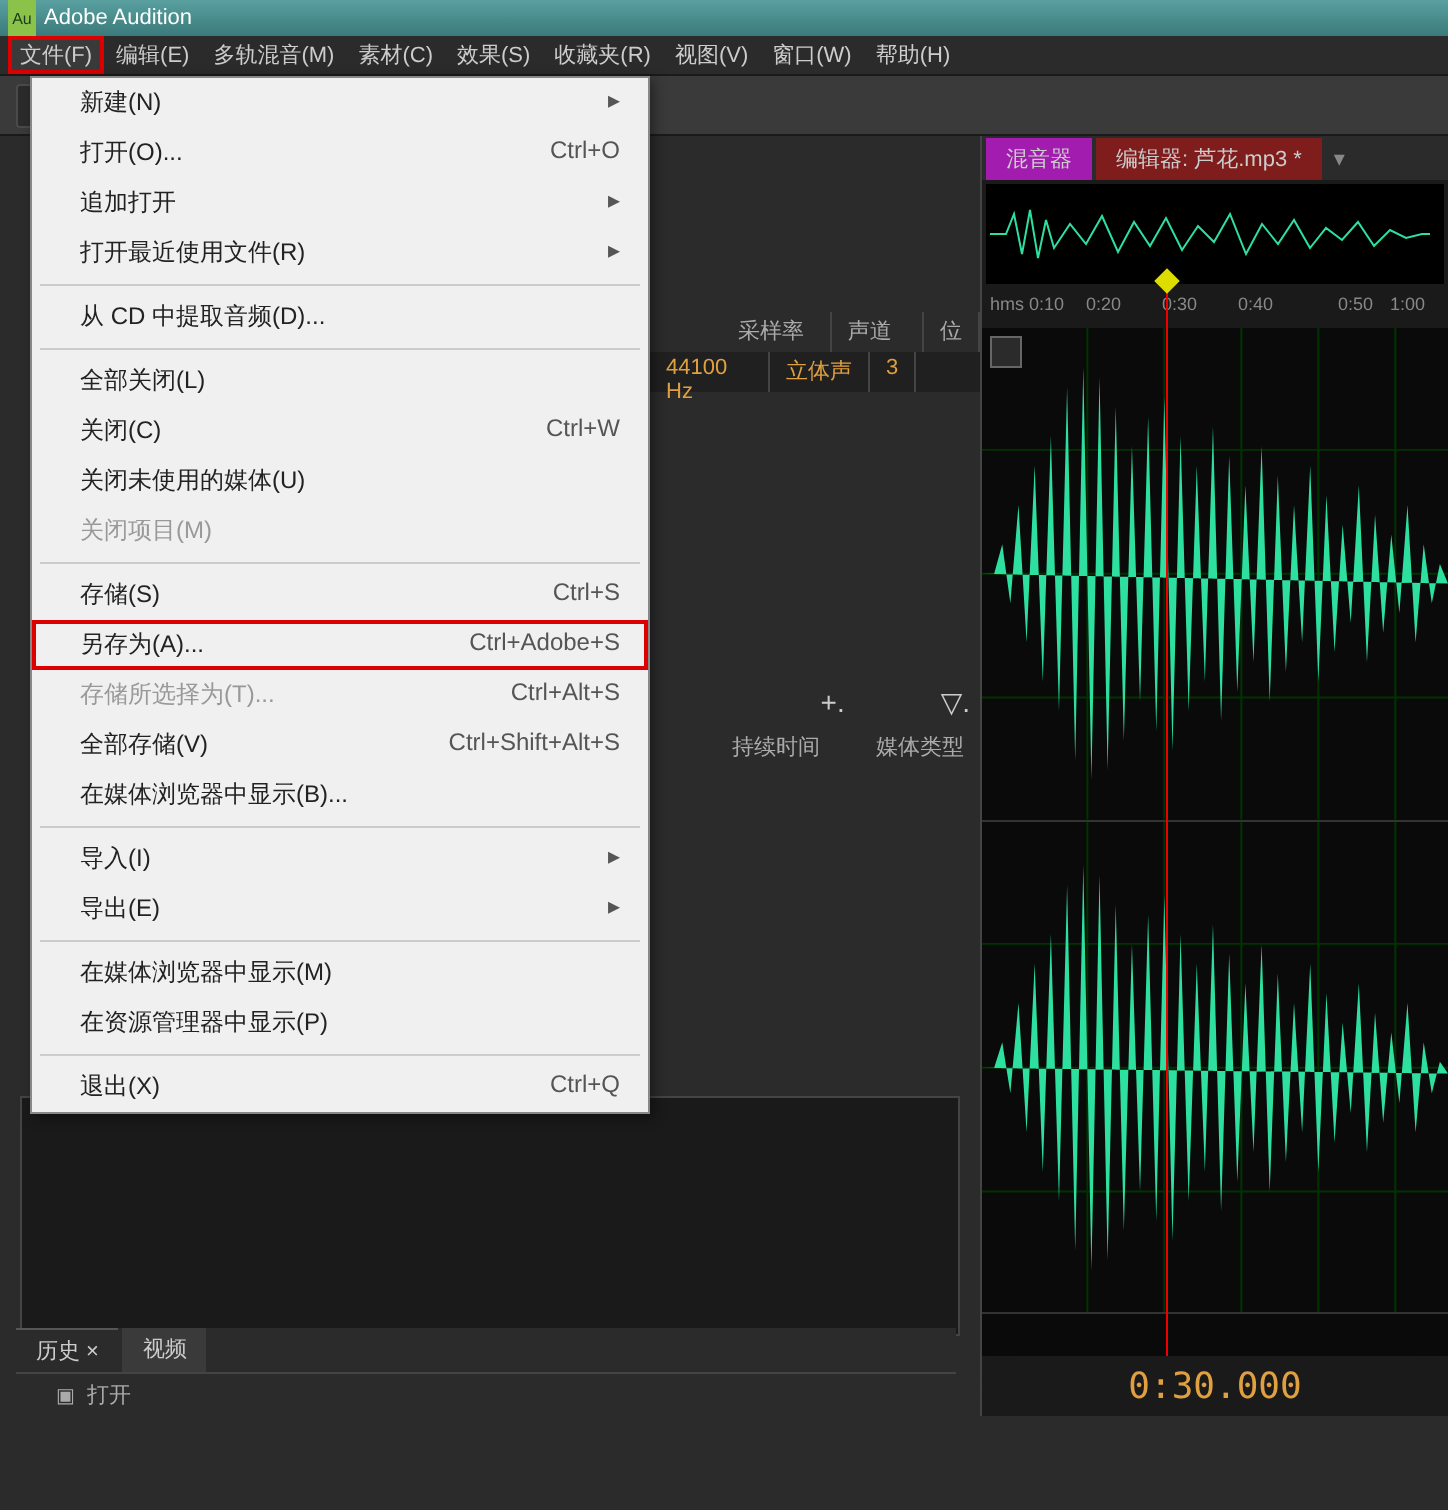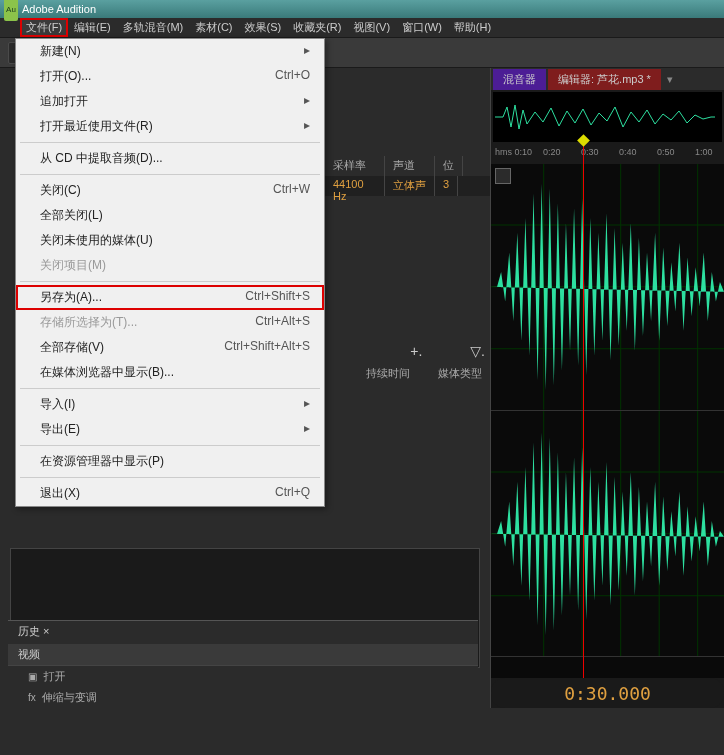--- a/index.html
+++ b/index.html
@@ -1,51 +1,51 @@
 <!DOCTYPE html>
 <html><head>
 <meta charset="utf-8">
 <style>
 * { margin: 0; padding: 0; box-sizing: border-box; font-family: "Microsoft YaHei", Arial, sans-serif; }
 body { background: #2b2b2b; width: 724px; height: 755px; overflow: hidden; position: relative; }
 .titlebar { background: linear-gradient(#5aa0a0, #3a7a7a); height: 18px; display: flex; align-items: center; padding-left: 4px; font-size: 11px; color: #fff; }
 .titlebar .logo { width: 14px; height: 24px; background: #8bc34a; border-radius: 2px; margin-right: 4px; display: inline-flex; align-items: center; justify-content: center; font-size: 8px; font-weight: normal; color: #1a3a1a; }
-.menubar { background: #2b2b2b; height: 20px; display: flex; align-items: center; padding-left: 20px; font-size: 11px; color: #ccc; border-bottom: 1px solid #1a1a1a; }
+.menubar { background: #2b2b2b; height: 20px; display: flex; align-items: center; padding-left: 4px; font-size: 11px; color: #ccc; border-bottom: 1px solid #1a1a1a; }
 .menubar .menu-item { padding: 2px 6px; cursor: pointer; }
 .menubar .menu-item.highlighted { border: 2px solid #d00; padding: 0 4px; background: #3a3a3a; }
 .toolbar { background: #3a3a3a; height: 30px; display: flex; align-items: center; gap: 6px; padding: 0 8px; border-bottom: 1px solid #1a1a1a; }
 .toolbar .tb-btn { width: 22px; height: 22px; background: #2b2b2b; border: 1px solid #4a4a4a; border-radius: 2px; }
 .toolbar .divider { width: 1px; height: 20px; background: #555; margin: 0 4px; }
 .main-area { display: flex; height: 640px; }
 .left-panel { width: 490px; background: #2b2b2b; position: relative; }
 .right-panel { flex: 1; background: #1a1a1a; border-left: 1px solid #444; display: flex; flex-direction: column; }
 .dropdown-menu { position: absolute; top: 38px; left: 15px; width: 310px; background: #f0f0f0; border: 1px solid #888; box-shadow: 2px 2px 6px rgba(0,0,0,0.4); z-index: 100; font-size: 12px; color: #222; }
 .dropdown-menu .menu-row { display: flex; justify-content: space-between; padding: 4px 14px 4px 24px; cursor: pointer; }
 .dropdown-menu .menu-row.highlighted { border: 2px solid #d00; padding: 2px 12px 2px 22px; }
 .dropdown-menu .menu-row.disabled { color: #999; }
 .dropdown-menu .menu-sep { height: 1px; background: #ccc; margin: 3px 4px; }
 .dropdown-menu .shortcut { color: #555; }
-.info-row { position: absolute; top: 88px; right: 0; width: 165px; height: 20px; display: flex; background: #2b2b2b; color: #aaa; font-size: 11px; }
+.info-row { position: absolute; top: 88px; right: 0; width: 165px; height: 20px; display: flex; background: #2b2b2b; color: #aaa; font-size: 11px; padding-left: 36px; }
 .info-row .cell { padding: 2px 8px; border-right: 1px solid #444; }
 .info-row2 { position: absolute; top: 108px; right: 0; width: 165px; height: 20px; display: flex; background: #202020; color: #e0a040; font-size: 11px; }
 .info-row2 .cell { padding: 2px 8px; border-right: 1px solid #444; }
 .info-row2 .cell:last-child { color: #e0a040; }
 .mid-icons { position: absolute; top: 275px; right: 5px; display: flex; gap: 8px; color: #ccc; font-size: 14px; }
 .mid-labels { position: absolute; top: 298px; right: 8px; display: flex; gap: 28px; color: #aaa; font-size: 11px; }
 .bottom-dark { position: absolute; top: 480px; left: 10px; width: 470px; height: 120px; background: #1a1a1a; border: 1px solid #444; }
 .transport-bar { position: absolute; top: 610px; left: 10px; width: 470px; height: 30px; background: #2b2b2b; display: flex; align-items: center; justify-content: flex-end; gap: 4px; padding-right: 120px; }
 .transport-bar .tbtn { width: 24px; height: 20px; background: #3a3a3a; border: 1px solid #555; display: flex; align-items: center; justify-content: center; color: #ccc; font-size: 10px; }
 .history-tabs { position: absolute; bottom: 0; left: 8px; width: 470px; background: #2b2b2b; font-size: 11px; color: #ccc; }
-.history-tabs .tabs { display: flex; gap: 2px; border-bottom: 1px solid #444; flex-direction: column; }
+.history-tabs .tabs { display: flex; gap: 2px; border-bottom: 1px solid #444; }
 .history-tabs .tab { padding: 3px 10px; background: #3a3a3a; cursor: pointer; }
 .history-tabs .tab.active { background: #2b2b2b; border-top: 1px solid #555; }
 .history-tabs .history-item { padding: 3px 10px 3px 20px; color: #aaa; display: flex; align-items: center; gap: 6px; }
 .history-tabs .history-item .sym { font-size: 10px; }
 .editor-tabs { height: 22px; display: flex; background: #2b2b2b; align-items: center; font-size: 11px; color: #ccc; }
-.editor-tabs .etab { padding: 3px 10px; background: #4c1d95; margin-left: 2px; }
+.editor-tabs .etab { padding: 3px 10px; background: #a21caf; margin-left: 2px; }
 .editor-tabs .etab.active { background: #7f1d1d; }
 .overview { height: 50px; background: #000; position: relative; margin: 2px; }
 .overview .wave-mini { position: absolute; top: 10px; left: 2px; right: 2px; height: 30px; }
 .timeline { height: 20px; background: #1a1a1a; color: #888; font-size: 9px; display: flex; align-items: center; position: relative; }
 .timeline .tick { position: absolute; top: 3px; font-size: 9px; }
 .playhead { position: absolute; top: 0; width: 1px; background: #e00; height: 100%; z-index: 10; }
 .playhead-marker { position: absolute; top: -8px; left: -4px; width: 9px; height: 9px; background: #dd0; transform: rotate(45deg); }
 .waveform-area { flex: 1; background: #0a0a0a; position: relative; overflow: hidden; }
 .wave-ch { height: 48%; position: relative; border-bottom: 1px solid #333; }
 .wave-svg { width: 100%; height: 100%; }
@@ -110,44 +110,40 @@
     </div>
     <div class="history-tabs">
       <div class="tabs">
         <div class="tab active">历史 ×</div>
         <div class="tab">视频</div>
       </div>
       <div class="history-item">
         <span class="sym">▣</span>
         <span>打开</span>
       </div>
-      <div class="history-item">
-        <span class="sym">fx</span>
-        <span>伸缩与变调</span>
-      </div>
     </div>
   </div>
 
   <div class="right-panel">
     <div class="editor-tabs">
       <div class="etab">混音器</div>
       <div class="etab active">编辑器: 芦花.mp3 *</div>
       <span style="padding:0 6px;color:#888">▾</span>
     </div>
     <div class="overview">
       <svg class="wave-mini" viewBox="0 0 220 30" preserveAspectRatio="none">
         <path d="M0,15 L8,15 L12,5 L16,25 L20,3 L24,27 L28,8 L32,22 L40,10 L48,20 L56,6 L64,24 L72,9 L80,21 L88,7 L96,23 L104,11 L112,19 L120,5 L128,25 L136,10 L144,20 L152,8 L160,22 L168,12 L176,18 L184,9 L192,21 L200,13 L208,17 L216,15 L220,15" stroke="#2de0a0" stroke-width="1" fill="none"></path>
       </svg>
     </div>
     <div class="timeline">
       <span class="tick" style="left:4px">hms 0:10</span>
       <span class="tick" style="left:52px">0:20</span>
       <span class="tick" style="left:90px">0:30</span>
       <span class="tick" style="left:128px">0:40</span>
-      <span class="tick" style="left:166px">0:50</span>
+      <span class="tick" style="left:178px">0:50</span>
       <span class="tick" style="left:204px">1:00</span>
       <div class="playhead" style="left:92px;">
         <div class="playhead-marker"></div>
       </div>
     </div>
     <div class="waveform-area">
       <div class="playhead" style="left:92px;"></div>
       <div class="small-icon-box"></div>
       <div class="wave-ch">
         <svg class="wave-svg" viewBox="0 0 230 250" preserveAspectRatio="none">
@@ -197,39 +193,43 @@
       <span>打开最近使用文件(R)</span>
       <span class="shortcut">▸</span>
     </div>
     <div class="menu-sep"></div>
     <div class="menu-row">
       <span>从 CD 中提取音频(D)...</span>
       <span class="shortcut"></span>
     </div>
     <div class="menu-sep"></div>
     <div class="menu-row">
+      <span>全部关闭(L)</span>
+      <span class="shortcut"></span>
+    </div>
+    <div class="menu-row">
       <span>关闭(C)</span>
       <span class="shortcut">Ctrl+W</span>
     </div>
     <div class="menu-row">
-      <span>全部关闭(L)</span>
-      <span class="shortcut"></span>
-    </div>
-    <div class="menu-row">
       <span>关闭未使用的媒体(U)</span>
       <span class="shortcut"></span>
     </div>
     <div class="menu-row disabled">
       <span>关闭项目(M)</span>
       <span class="shortcut"></span>
     </div>
     <div class="menu-sep"></div>
+    <div class="menu-row">
+      <span>存储(S)</span>
+      <span class="shortcut">Ctrl+S</span>
+    </div>
     <div class="menu-row highlighted">
       <span>另存为(A)...</span>
-      <span class="shortcut">Ctrl+Shift+S</span>
+      <span class="shortcut">Ctrl+Adobe+S</span>
     </div>
     <div class="menu-row disabled">
       <span>存储所选择为(T)...</span>
       <span class="shortcut">Ctrl+Alt+S</span>
     </div>
     <div class="menu-row">
       <span>全部存储(V)</span>
       <span class="shortcut">Ctrl+Shift+Alt+S</span>
     </div>
     <div class="menu-row">
@@ -240,20 +240,24 @@
     <div class="menu-row">
       <span>导入(I)</span>
       <span class="shortcut">▸</span>
     </div>
     <div class="menu-row">
       <span>导出(E)</span>
       <span class="shortcut">▸</span>
     </div>
     <div class="menu-sep"></div>
     <div class="menu-row">
+      <span>在媒体浏览器中显示(M)</span>
+      <span class="shortcut"></span>
+    </div>
+    <div class="menu-row">
       <span>在资源管理器中显示(P)</span>
       <span class="shortcut"></span>
     </div>
     <div class="menu-sep"></div>
     <div class="menu-row">
       <span>退出(X)</span>
       <span class="shortcut">Ctrl+Q</span>
     </div>
   </div>
 

